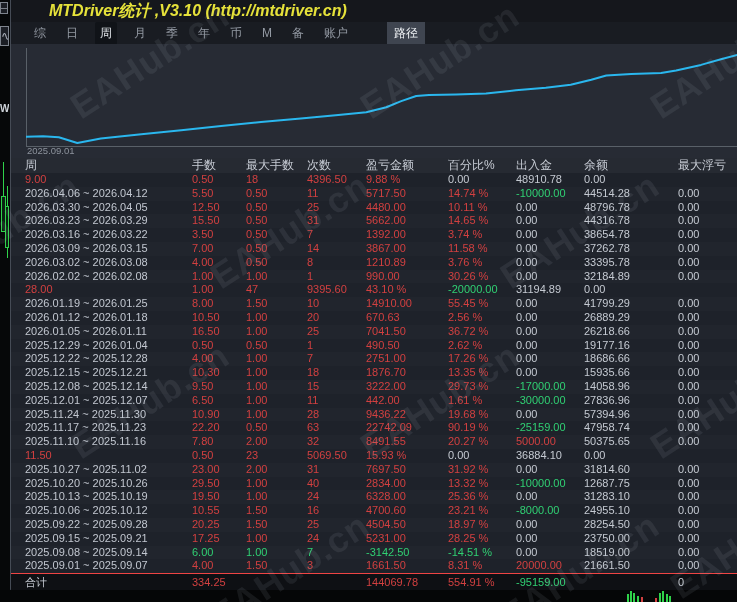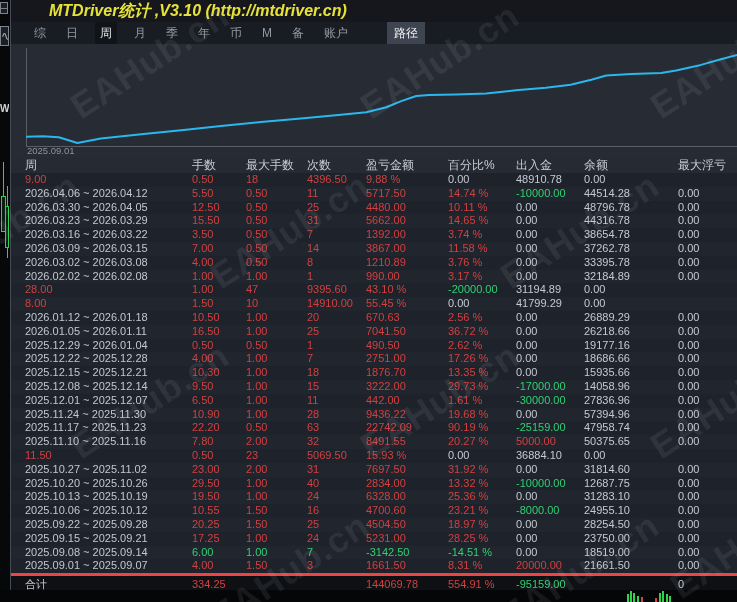--- a/index.html
+++ b/index.html
@@ -31,21 +31,21 @@
   .chart svg{position:absolute;left:15px;top:4px;}
   .xlabel{position:absolute;left:16px;top:101px;color:#8d939d;font-size:9.5px;}
 
   
   .grid-row{display:grid;grid-template-columns:167px 54px 61px 59px 82px 68px 68px 94px 1fr;padding-left:4px;white-space:nowrap;}
   .grid-row > span{padding-left:10px;overflow:hidden;}
   .thead{height:15px;line-height:15px;background:#262a32;color:#c7ccd5;font-size:12px;}
   .trow{height:13.8px;line-height:13.8px;font-size:11px;}
   .trow:nth-child(even){background:#21252d;}
   .trow:nth-child(odd){background:#1e222a;}
-  .totalrow{height:17px;line-height:16px;background:#0e1014;border-top:3px solid #ef4444;font-size:11px;}
+  .totalrow{height:17px;line-height:16px;background:#0e1014;border-top:1px solid #ef4444;font-size:11px;}
   .c-white{color:#c5cad2;}
   .c-red{color:#d24040;}
   .c-green{color:#30d073;}
   .c-date{color:#c2c7d0;}
 
   
   .wm-layer{position:absolute;left:0;top:0;width:737px;height:602px;pointer-events:none;overflow:hidden;}
   .wm{position:absolute;font-size:36px;font-weight:bold;letter-spacing:1px;color:rgba(203,210,221,0.09);transform:rotate(-33deg);white-space:nowrap;}
 </style>
 </head>
@@ -191,36 +191,37 @@
           <span class="c-white">0.00</span>
           <span class="c-white">33395.78</span>
           <span class="c-white">0.00</span>
         </div>
         <div class="grid-row trow">
           <span class="c-date">2026.02.02 ~ 2026.02.08</span>
           <span class="c-red">1.00</span>
           <span class="c-red">1.00</span>
           <span class="c-red">1</span>
           <span class="c-red">990.00</span>
-          <span class="c-red">3.17 %</span>
+          <span class="c-red">30.26 %</span>
           <span class="c-white">0.00</span>
           <span class="c-white">32184.89</span>
           <span class="c-white">0.00</span>
         </div>
         <div class="grid-row trow">
           <span class="c-red">28.00</span>
           <span class="c-red">1.00</span>
           <span class="c-red">47</span>
           <span class="c-red">9395.60</span>
           <span class="c-red">43.10 %</span>
           <span class="c-green">-20000.00</span>
           <span class="c-white">31194.89</span>
           <span class="c-white">0.00</span>
         </div>
         <div class="grid-row trow">
+          <span class="c-date">2026.01.19 ~ 2026.01.25</span>
           <span class="c-red">8.00</span>
           <span class="c-red">1.50</span>
           <span class="c-red">10</span>
           <span class="c-red">14910.00</span>
           <span class="c-red">55.45 %</span>
           <span class="c-white">0.00</span>
           <span class="c-white">41799.29</span>
           <span class="c-white">0.00</span>
         </div>
         <div class="grid-row trow">

